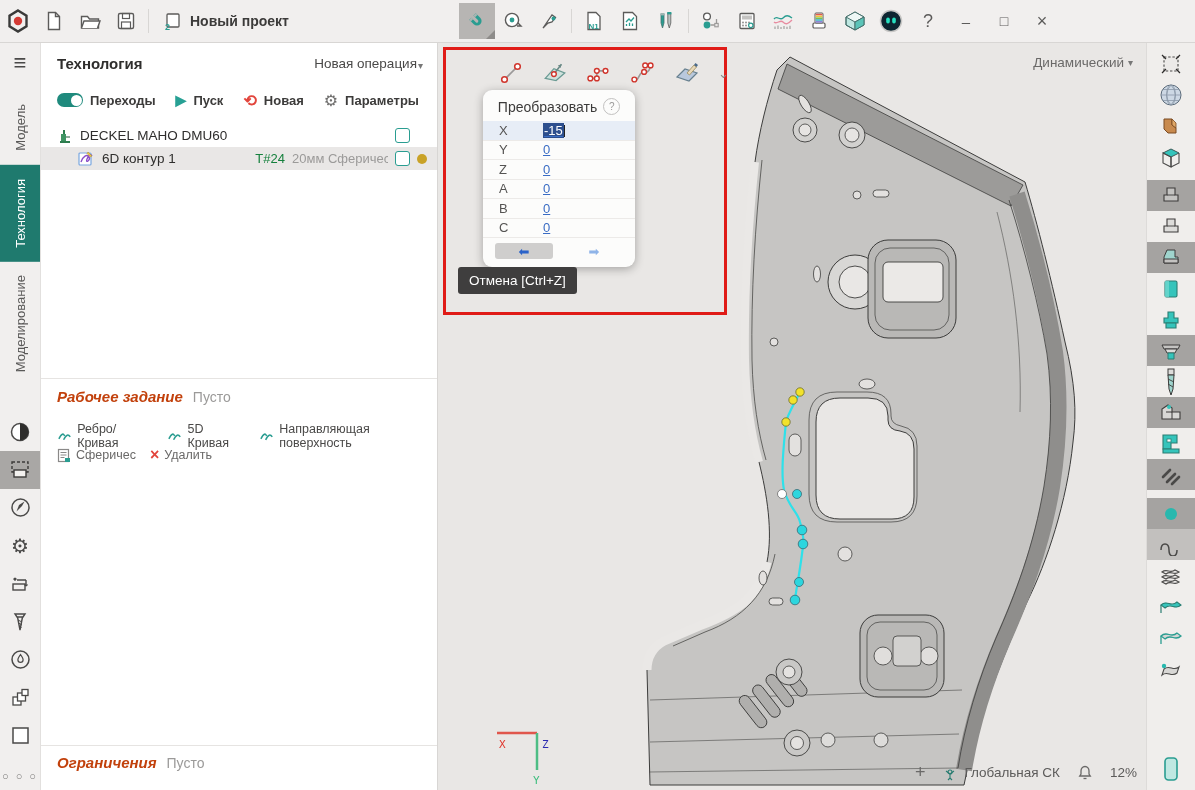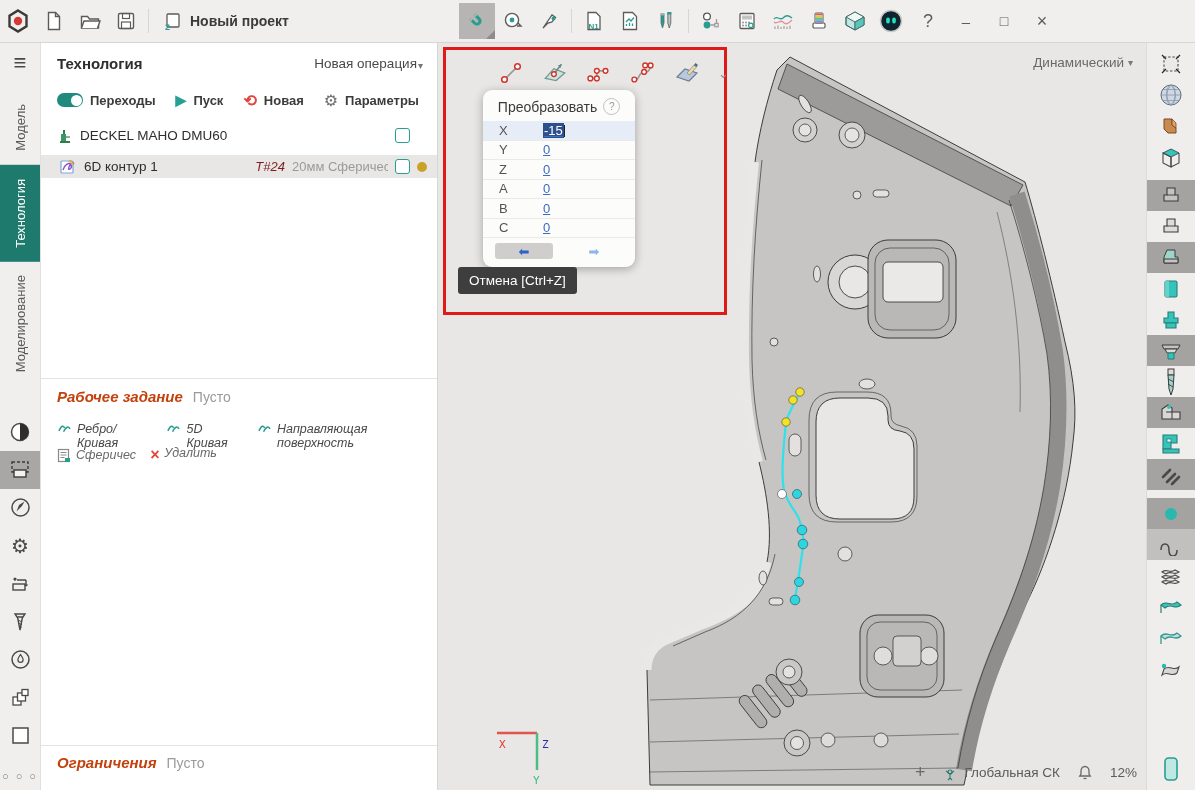--- a/index.html
+++ b/index.html
@@ -37,32 +37,32 @@
   .caret{font-size:10px;color:#777;}
   .controls{position:absolute;left:17px;top:45px;right:10px;height:26px;display:flex;align-items:center;gap:20px;}
   .ctl{display:flex;align-items:center;gap:7px;font-weight:bold;color:#3c3b3a;font-size:13px;}
   .toggle{width:26px;height:14px;border-radius:8px;background:#1f8a7d;position:relative;}
   .toggle::after{content:"";position:absolute;right:1.5px;top:1.5px;width:11px;height:11px;border-radius:50%;background:#fff;}
   .glyph-play{color:#27a094;font-size:14px;}
   .glyph-reset{color:#e2453c;font-size:16px;font-weight:bold;}
   .glyph-gear{color:#6f6e6d;font-size:16px;font-weight:normal;}
   .tree{position:absolute;left:0;top:82px;right:0;}
   .trow{height:23px;display:flex;align-items:center;padding:0 10px 0 17px;gap:7px;}
-  .trow.op{padding-left:20px;background:#e9e7e6;margin-top:8px;}
+  .trow.op{padding-left:38px;background:#e9e7e6;}
   .trow .nm{color:#2f2e2d;font-size:13.5px;}
-  .trow .tool{color:#7f1d1d;margin-left:auto;font-style:italic;}
+  .trow .tool{color:#15803d;margin-left:auto;}
   .trow .tdesc{color:#9b9a99;width:96px;overflow:hidden;white-space:nowrap;}
   .cbx{width:13px;height:13px;border:1.6px solid #2a9d91;border-radius:3px;background:#fff;flex:0 0 auto;}
   .dot{width:10px;height:10px;border-radius:50%;background:#c9a227;flex:0 0 auto;}
   .psep{position:absolute;left:0;right:0;height:1px;background:#e6e4e2;}
   .sect{position:absolute;left:17px;display:flex;align-items:baseline;gap:10px;}
   .sect .st{font-size:15px;font-weight:bold;color:#c2410c;font-style:italic;}
   .sect .empty{color:#9b9a99;font-size:14px;}
   .linkrow{position:absolute;left:17px;display:flex;align-items:center;gap:14px;}
-  .lnk{display:flex;align-items:flex-start;gap:5px;color:#6a6968;font-size:12.5px;font-style:italic;}
+  .lnk{display:flex;align-items:center;gap:5px;color:#6a6968;font-size:12.5px;}
   .lnk.teal{color:#4a4948;}
   .xdel{color:#e2453c;font-weight:bold;font-size:13px;}
   
   .viewport{position:absolute;left:437px;top:42px;right:48px;bottom:0;background:#e9e7e5;}
   .viewmode{position:absolute;top:13px;right:14px;color:#6a6968;font-size:13.5px;z-index:5;display:flex;gap:4px;align-items:center;}
   .redframe{position:absolute;left:6px;top:5px;width:278px;height:262px;border:3px solid #e01b17;z-index:6;}
   .ttools{position:absolute;left:52px;top:10px;display:flex;align-items:center;gap:18px;}
   .ttools .ic{width:26px;height:26px;}
   .popup{position:absolute;left:46px;top:48px;width:152px;background:#fcfcfb;border-radius:9px;
          box-shadow:0 2px 10px rgba(0,0,0,.3);z-index:7;padding:8px 0 6px;}

